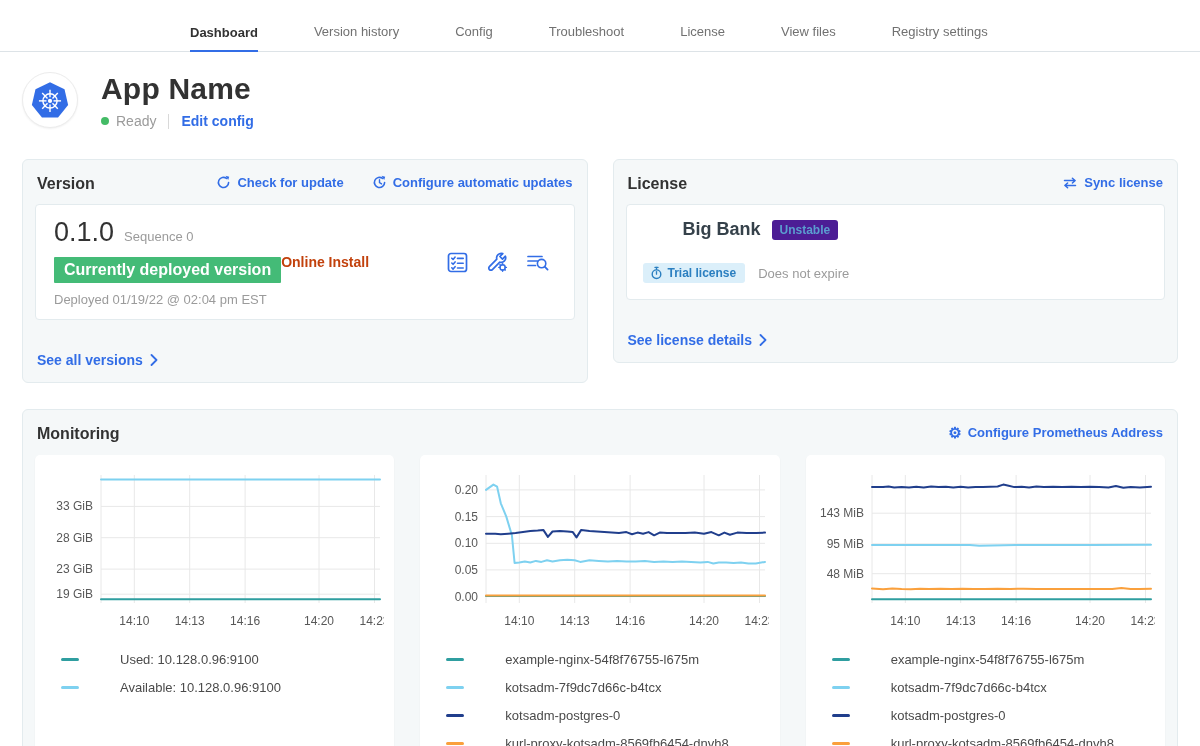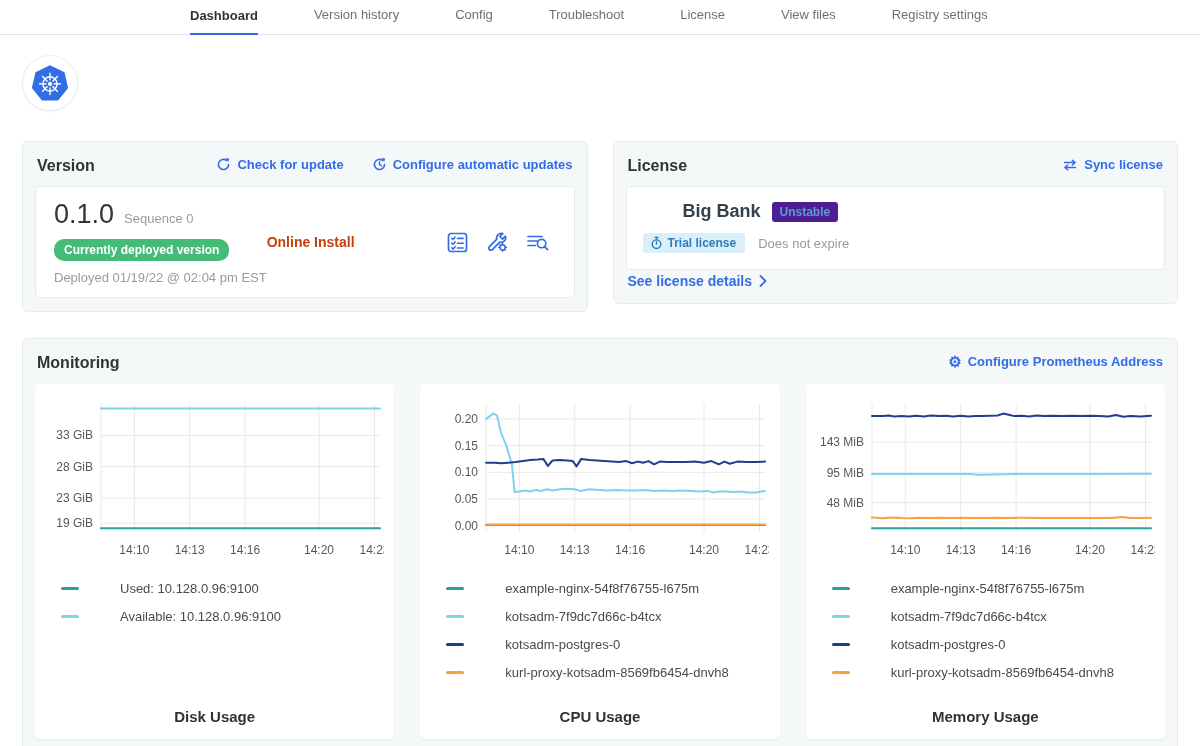--- a/index.html
+++ b/index.html
@@ -4,21 +4,21 @@
 <style>
   * { margin:0; padding:0; box-sizing:border-box; }
   html,body { background:#fff; }
   body {
     width:1200px; height:746px; overflow:hidden;
     font-family:"Liberation Sans", sans-serif; color:#323232;
   }
   
   .topnav {
     display:flex; align-items:flex-end; gap:56px;
-    padding-left:190px; height:35px;
+    padding-left:190px; height:52px;
     border-bottom:1px solid #dde3e7; background:#fff;
   }
   .tab {
     font-size:13px; color:#717171; padding-bottom:10px; cursor:pointer;
     border-bottom:2px solid transparent; white-space:nowrap;
   }
   .tab.active { color:#323232; font-weight:700; border-bottom-color:#326de6; margin-bottom:-1px; }
 
   
   .page { padding:18px 22px 0; }
@@ -44,45 +44,45 @@
     background:#f5f8f9; border:1px solid #e3ebee; border-radius:6px;
     padding:13px 12px; flex:1;
   }
   .card-head { display:flex; align-items:flex-start; justify-content:space-between; padding:2px 2px 0; }
   .card-title { font-size:16px; font-weight:700; color:#323232; }
   .card-head-links { display:flex; align-items:center; gap:28px; }
   .inner-card {
     background:#fff; border:1px solid #e3ebee; border-radius:4px;
     margin-top:11px; padding:12px 18px;
   }
-  .card-foot { margin-top:2px; padding-left:2px; }
+  .card-foot { margin-top:31px; padding-left:2px; }
 
   
   .version-body { display:flex; align-items:center; }
   .version-left { flex:0 0 auto; }
   .version-num-row { display:flex; align-items:baseline; gap:10px; }
   .version-num { font-size:27px; font-weight:400; color:#323232; }
   .muted { color:#9b9b9b; font-size:13px; }
   .deployed-badge {
     display:inline-block; margin-top:9px; background:#44bb77; color:#fff;
-    font-size:12px; font-weight:700; padding:4px 10px; border-radius:10px;
+    font-size:16px; font-weight:700; padding:4px 10px; border-radius:1px;
   }
   .deployed-at { margin-top:9px; font-size:13px; color:#9b9b9b; }
   .version-mid { flex:1; text-align:left; font-size:14px; font-weight:600; color:#c2410c; }
   .version-actions { display:flex; align-items:center; gap:18px; padding-right:6px; }
   .icon-btn { cursor:pointer; display:inline-flex; }
 
   
   .license-row1 { display:flex; align-items:center; gap:11px;margin-left:40px; }
   .license-name { font-size:18px; font-weight:700; color:#35414a; }
   .chip-channel {
     background:#4c1d95; color:#5b9dd0; font-size:12px; font-weight:600;
     padding:3px 8px; border-radius:3px;
   }
-  .license-row2 { display:flex; align-items:center; gap:13px; margin-top:11px; }
+  .license-row2 { display:flex; align-items:center; gap:13px; margin-top:23px; }
   .chip-trial {
     background:#dbeffa; color:#2b7fc0; font-size:12px; font-weight:700;
     padding:3px 9px 3px 7px; border-radius:3px; display:inline-flex; align-items:center; gap:5px;
   }
   .expiry { font-size:13px; color:#9b9b9b; }
 
   
   .monitoring { margin-top:26px; }
   .charts-row { display:flex; gap:26px; margin-top:12px; }
   .chart-card {
@@ -126,20 +126,29 @@
           <line x1="26" y1="31" x2="26" y2="39.5"></line>
           <line x1="13.5" y1="27" x2="22" y2="27"></line>
           <line x1="30" y1="27" x2="38.5" y2="27"></line>
           <line x1="17.2" y1="18.2" x2="23.2" y2="24.2"></line>
           <line x1="28.8" y1="29.8" x2="34.8" y2="35.8"></line>
           <line x1="34.8" y1="18.2" x2="28.8" y2="24.2"></line>
           <line x1="23.2" y1="29.8" x2="17.2" y2="35.8"></line>
         </g>
         <circle cx="26" cy="27" r="2.4" fill="#ffffff"></circle>
       </svg>
+    </div>
+    <div>
+      <div class="app-title">App Name</div>
+      <div class="status-row">
+        <span class="dot"></span>
+        <span class="status-text">Ready</span>
+        <span class="vdiv"></span>
+        <a class="link" style="font-size:14px;">Edit config</a>
+      </div>
     </div>
   </div>
 
   <div class="cards-row">
 
     <section class="card">
       <div class="card-head">
         <span class="card-title">Version</span>
         <span class="card-head-links">
           <a class="link link-sm">
@@ -205,20 +214,28 @@
                 <line x1="2" y1="9.0" x2="11.5" y2="9.0"></line>
                 <line x1="2" y1="13.5" x2="9.5" y2="13.5"></line>
               </g>
               <circle cx="15.6" cy="11.6" r="4.2" fill="none" stroke="#326de6" stroke-width="1.6"></circle>
               <line x1="18.7" y1="14.7" x2="21.6" y2="17.6" stroke="#326de6" stroke-width="1.8" stroke-linecap="round"></line>
             </svg>
           </span>
         </div>
       </div>
 
+      <div class="card-foot">
+        <a class="link link-md">
+          <span>See all versions</span>
+          <svg width="8" height="12" viewBox="0 0 8 12">
+            <path d="M1.5 1l5 5-5 5" fill="none" stroke="#326de6" stroke-width="1.8" stroke-linecap="round" stroke-linejoin="round"></path>
+          </svg>
+        </a>
+      </div>
     </section>
 
     <section class="card" style="align-self:flex-start;">
       <div class="card-head">
         <span class="card-title">License</span>
         <a class="link link-sm">
           <svg width="16" height="14" viewBox="0 0 16 14">
             <g fill="none" stroke="#326de6" stroke-width="1.5" stroke-linecap="round" stroke-linejoin="round">
               <path d="M2.5 4.6h10.4"></path>
                 <path d="M10.4 2.2l2.5 2.4-2.5 2.4"></path>

